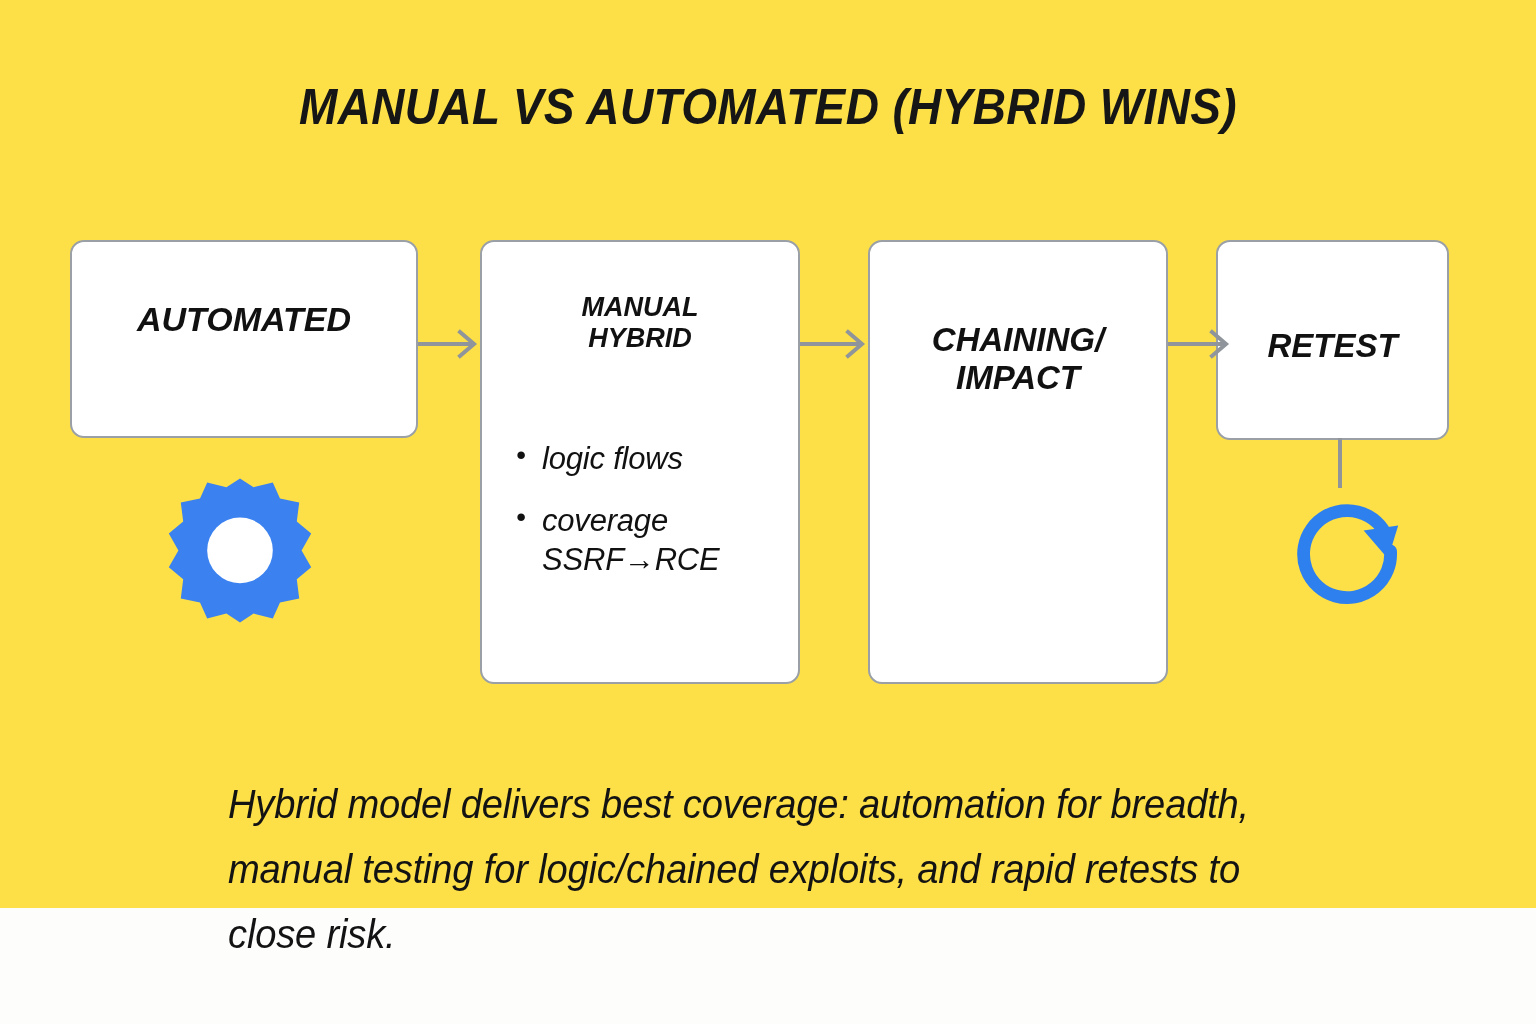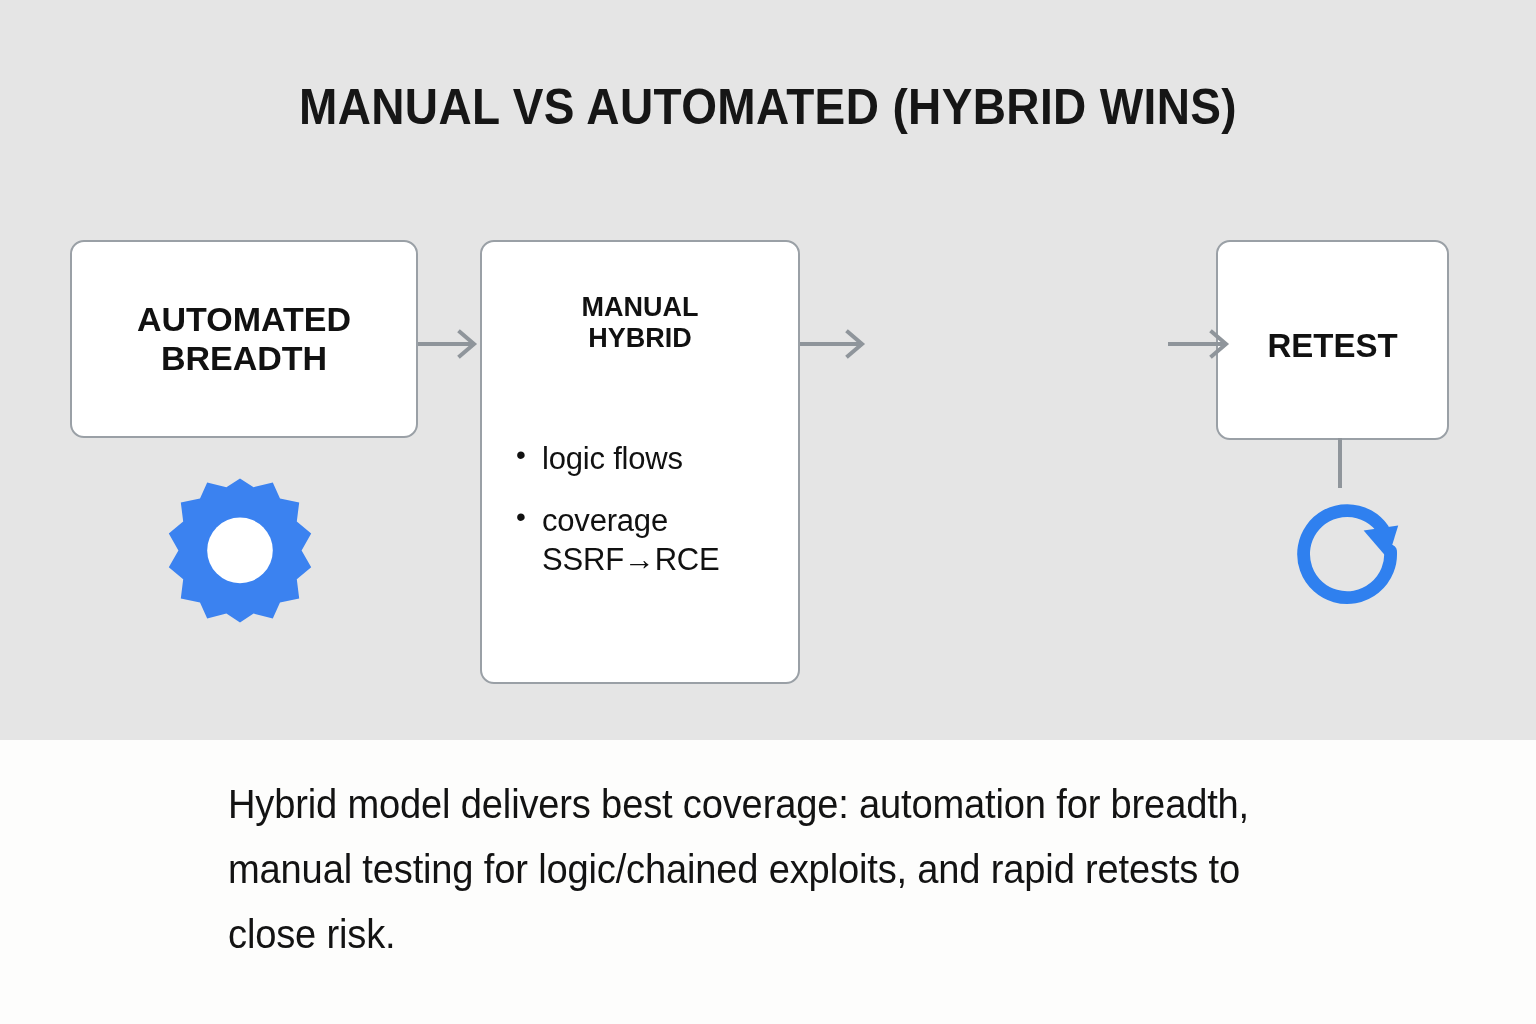--- a/index.html
+++ b/index.html
@@ -8,22 +8,23 @@
     width: 1536px;
     height: 1024px;
     background: #fdfdfc;
     font-family: "Liberation Sans", sans-serif;
     overflow: hidden;
   }
 
   #canvas {
     position: relative;
     width: 1536px;
-    height: 740px;
-    background: #e5e5e5;
+    height: 908px;
+    background: #fde047;
+    font-style: italic;
   }
 
   
   .title {
     position: absolute;
     top: 78px;
     left: 0;
     width: 1536px;
     text-align: center;
     font-family: "Liberation Sans Narrow", "Liberation Sans", sans-serif;
@@ -125,35 +126,40 @@
 </head>
 <body>
 
 <div id="canvas">
 
   <div class="title">MANUAL VS AUTOMATED (HYBRID WINS)</div>
 
   <div class="node" id="node-automated">
     <div class="node-title">
       <span>AUTOMATED</span><br>
-      <span>BREADTH</span>
     </div>
   </div>
 
   <div class="node" id="node-manual">
     <div class="node-title">
       <span>MANUAL</span><br>
       <span>HYBRID</span>
     </div>
     <ul class="bullets">
       <li>logic flows</li>
       <li>coverage SSRF→RCE</li>
     </ul>
   </div>
 
+  <div class="node" id="node-chaining">
+    <div class="node-title">
+      <span>CHAINING/</span><br>
+      <span>IMPACT</span>
+    </div>
+  </div>
 
   <div class="node" id="node-retest">
     <div class="node-title">
       <span>RETEST</span>
     </div>
   </div>
 
   <div class="connector" id="arrow-1">
     <svg width="64" height="36" viewBox="0 0 64 36">
       <line x1="0" y1="18" x2="54" y2="18" stroke="#8f959b" stroke-width="4"></line>

